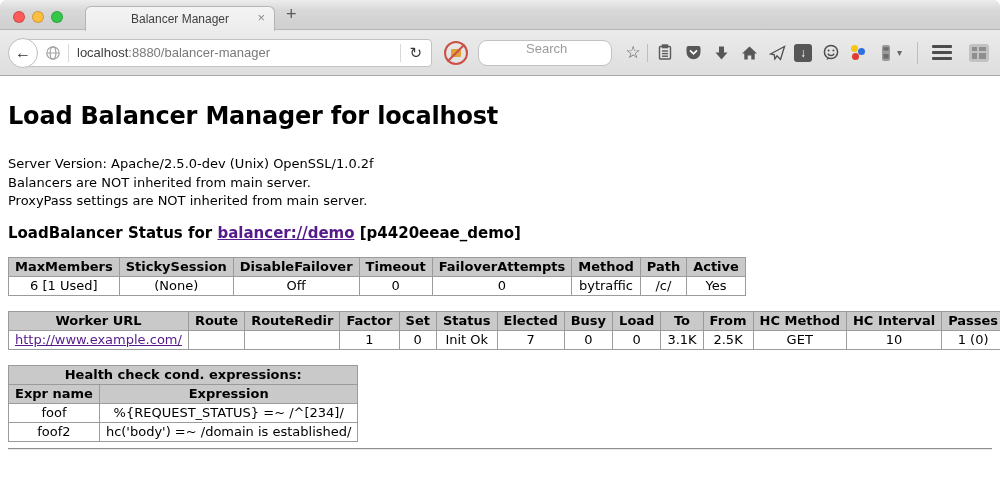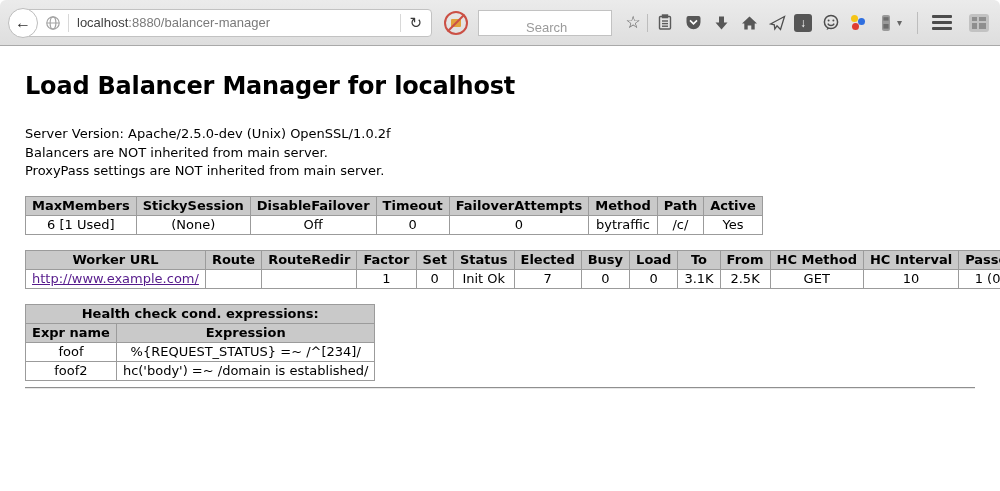--- a/index.html
+++ b/index.html
@@ -43,21 +43,21 @@
   .urlbar-right { margin-left:auto; display:flex; align-items:center; }
   .reload-sep { width:1px; height:18px; background:#d8d8d8; margin-right:8px; }
   .reload { font-size:15px; color:#3a3a3a; margin-right:9px; line-height:1; }
   .block-btn { position:relative; width:24px; height:24px; margin-left:12px; flex:none;
     border:2px solid #cb5045; border-radius:50%; }
   .block-btn::before { content:""; position:absolute; left:5px; top:6px; width:10px; height:8px;
     background:#e2a23b; border-radius:1px; }
   .block-btn::after { content:""; position:absolute; left:9px; top:-2px; width:2px; height:24px;
     background:#cb5045; transform:rotate(45deg); }
   .searchbox { margin-left:10px; width:134px; height:26px; background:#fff;
-    border:1px solid #c2c2c2; border-radius:0; display:flex; align-items:flex-end;
+    border:1px solid #c2c2c2; border-radius:9px; display:flex; align-items:flex-start;
     padding:0 6px; flex:none;gap:36px; }
   .searchbox input { border:none; outline:none; width:100px; font-size:13px;
     color:#444; font-family:"Liberation Sans",sans-serif; background:transparent; }
   .searchbox input::placeholder { color:#9b9b9b; }
   .tb-icon { flex:none; width:18px; height:18px; margin-left:10px; display:flex;
     align-items:center; justify-content:center; }
   .tb-text { font-size:17px; color:#555; line-height:1; }
   .v-sep { flex:none; width:1px; height:22px; background:#bdbdbd; margin-left:12px; }
   .vdl { background:#565656; border-radius:3px; color:#fff; font-size:12px;
     font-weight:bold; }
@@ -65,21 +65,21 @@
   .dots i { position:absolute; width:7px; height:7px; border-radius:50%; }
   .dots .d1 { left:2px; top:1px;  background:#f5c518; }
   .dots .d2 { left:9px; top:4px;  background:#2f6fe0; }
   .dots .d3 { left:3px; top:9px;  background:#e03c31; }
   .burger { margin-left:14px; width:20px; display:flex; flex-direction:column; gap:3px; }
   .burger i { height:3px; background:#4c4c4c; border-radius:1px; }
   .caret { font-size:10px; color:#666; margin-left:2px; width:8px; }
   .grid-btn { margin-left:16px; }
 
   
-  .content { padding:0 25px; background:#fff; height:415px; }
+  .content { padding:0 8px; background:#fff; height:415px; }
   h1.page-title { font-size:24px; line-height:26px; font-weight:bold; color:#000;
     padding-top:27px; letter-spacing:-0.2px; }
   .info { margin-top:26px; font-size:13px; line-height:18.6px; color:#000; }
   .status-heading { margin-top:13px; font-size:15px; line-height:18px; font-weight:bold; }
   .status-heading a { color:#551a8b; }
   table.tbl { border-collapse:collapse; font-size:13px; margin-top:15px; }
   table.tbl th, table.tbl td { border:1px solid #9b9b9b; padding:1px 6px;
     height:19px; text-align:center; white-space:nowrap; }
   table.tbl { border:1px solid #6f6f6f; }
   table.tbl th { background:#c9c9c9; font-weight:bold;margin-top:48px; }
@@ -89,20 +89,32 @@
   .health-tbl { margin-top:12px; }
   hr.footer-rule { margin-top:6px; border:none; height:2px;
     border-top:1px solid #8f8f8f; border-bottom:1px solid #e8e8e8; background:#cfcfcf; }
   svg { display:block; }
 </style>
 </head>
 <body>
 
 <div class="window">
 
+  <div class="titlebar">
+    <div class="traffic">
+      <span class="light" style="background:#fc5b57"></span>
+      <span class="light" style="background:#fdbe41"></span>
+      <span class="light" style="background:#34c84a"></span>
+    </div>
+    <div class="tab">
+      <span class="tab-title">Balancer Manager</span>
+      <span class="tab-close">×</span>
+    </div>
+    <span class="newtab">+</span>
+  </div>
 
   <div class="toolbar">
     <div class="nav-group">
       <div class="urlbar">
         <span class="identity">
           <svg width="16" height="16" viewBox="0 0 16 16">
             <g stroke="#a3a3a3" stroke-width="1.2" fill="none">
               <circle cx="8" cy="8" r="6.2"></circle>
               <ellipse cx="8" cy="8" rx="2.9" ry="6.2"></ellipse>
               <line x1="1.8" y1="8" x2="14.2" y2="8"></line>
@@ -227,20 +239,21 @@
 
   <div class="content">
     <h1 class="page-title">Load Balancer Manager for localhost</h1>
 
     <div class="info">
       <div>Server Version: Apache/2.5.0-dev (Unix) OpenSSL/1.0.2f</div>
       <div>Balancers are NOT inherited from main server.</div>
       <div>ProxyPass settings are NOT inherited from main server.</div>
     </div>
 
+    <div class="status-heading"><span>LoadBalancer Status for </span><a href="#">balancer://demo</a><span> [p4420eeae_demo]</span></div>
 
     <table class="tbl balancer-tbl">
       <tbody>
           <tr>
         <th>MaxMembers</th>
         <th>StickySession</th>
         <th>DisableFailover</th>
         <th>Timeout</th>
         <th>FailoverAttempts</th>
         <th>Method</th>

